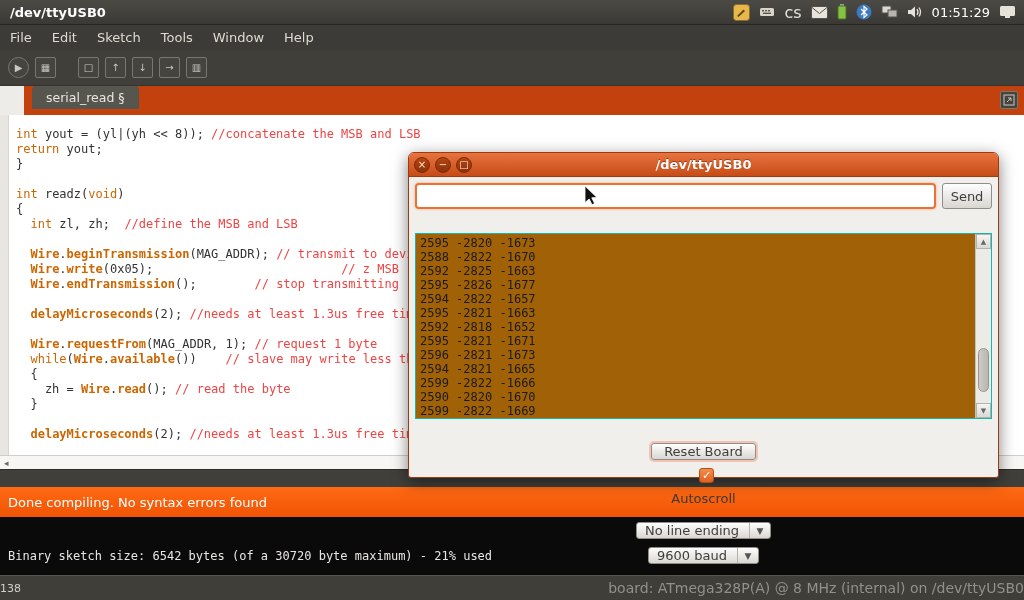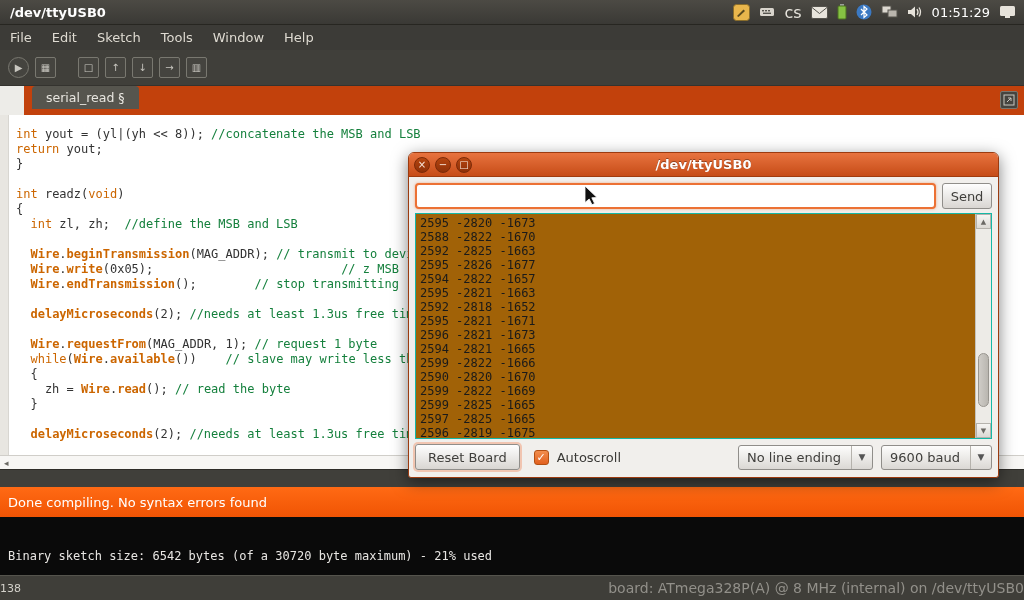--- a/index.html
+++ b/index.html
@@ -41,21 +41,21 @@
 
   
   .editor{height:340px;background:#ffffff;position:relative;overflow:hidden;}
   .gutter{position:absolute;left:0;top:0;bottom:0;width:8px;background:#e8e6e1;
     border-right:1px solid #d8d6d1;}
   #code{margin:0;padding:12px 0 0 16px;font:12px "DejaVu Sans Mono",monospace;
     line-height:15px;white-space:pre;}
   .code-line{height:15px;}
   .tok-k{color:#cc6600;}
   .tok-f{color:#cc6600;font-weight:bold;}
-  .tok-c{color:#15803d;}
+  .tok-c{color:#ef4444;}
   .tok-p{color:#333333;}
 
   .hscroll{height:14px;background:#f7f6f4;border-top:1px solid #d0cec9;
     display:flex;align-items:center;padding-left:4px;color:#6b6a64;font-size:9px;
     box-sizing:border-box;}
   .splitter{height:18px;background:#403f3a;border-top:1px solid #2e2d29;box-sizing:border-box;}
 
   
   .status-orange{height:30px;background:linear-gradient(#ff6a14,#f05404);
     color:#ffffff;font-size:13px;display:flex;align-items:center;padding-left:8px;
@@ -75,21 +75,21 @@
     box-shadow:0 4px 16px rgba(0,0,0,.5);box-sizing:border-box;}
   .sw-titlebar{height:24px;background:linear-gradient(#e8733f,#c64c17);
     border-radius:5px 5px 0 0;display:flex;align-items:center;position:relative;
     border-bottom:1px solid #a03b0e;box-sizing:border-box;}
   .wb{width:16px;height:16px;border-radius:8px;
     background:linear-gradient(#b5450f,#8f3109);border:1px solid #7c2a08;
     color:#f9e8dc;display:flex;align-items:center;justify-content:center;
     font-size:10px;line-height:1;margin-left:5px;box-sizing:border-box;}
   .sw-title{position:absolute;left:0;right:0;text-align:center;color:#fff;
     font-weight:bold;font-size:13px;text-shadow:0 -1px 0 rgba(0,0,0,.35);}
-  .sw-body{padding:6px;display:flex;flex-direction:column;gap:4px;
+  .sw-body{padding:6px;display:flex;flex-direction:column;gap:24px;
     height:calc(100% - 24px);box-sizing:border-box;}
   .sw-row1{display:flex;gap:6px;}
   .serial-input{flex:1;height:26px;box-sizing:border-box;border:2px solid #ec7134;
     border-radius:4px;background:#fff;outline:none;padding:0 6px;font-size:13px;
     box-shadow:0 0 3px rgba(236,113,52,.55);}
   .gtk-btn{height:26px;background:linear-gradient(#fefefe,#d9d6d2);
     border:1px solid #908e8a;border-radius:3px;font-size:13px;color:#3f3e3b;
     font-family:"DejaVu Sans",sans-serif;}
   .send-btn{width:50px;}
   .reset-btn{padding:0 12px;box-shadow:0 0 0 2px rgba(240,119,70,.35);}
@@ -100,21 +100,21 @@
   .sw-scrollbar{position:absolute;top:0;right:0;bottom:0;width:15px;
     background:#edebe7;border-left:1px solid #c4c2bd;}
   .sb-btn{position:absolute;left:0;right:0;height:15px;
     background:linear-gradient(#f6f5f3,#dcd9d4);border:1px solid #b5b2ac;
     color:#6b6964;font-size:7px;display:flex;align-items:center;justify-content:center;
     box-sizing:border-box;}
   .sb-up{top:0;}.sb-down{bottom:0;}
   .sb-thumb{position:absolute;left:2px;right:2px;top:62%;height:24%;
     background:linear-gradient(90deg,#cfccc7,#b9b6b0);border:1px solid #98958f;
     border-radius:6px;box-sizing:border-box;}
-  .sw-row3{display:flex;align-items:center;gap:8px;height:28px;}
+  .sw-row3{display:flex;align-items:center;gap:8px;height:28px;flex-direction:column;}
   .checkbox{width:15px;height:15px;background:linear-gradient(#f18e4e,#e2601f);
     border:1px solid #b34f12;border-radius:3px;display:flex;align-items:center;
     justify-content:center;color:#fff;font-size:11px;margin-left:6px;box-sizing:border-box;}
   .checkbox::after{content:"✓";}
   .cb-label{font-size:13px;color:#3a3936;}
   .spacer{flex:1;}
   .dropdown{height:25px;background:linear-gradient(#fdfdfc,#dbd8d4);
     border:1px solid #908e8a;border-radius:3px;display:flex;align-items:center;
     font-size:13px;color:#3f3e3b;box-sizing:border-box;}
   .dd-text{padding:0 10px 0 8px;white-space:nowrap;}

